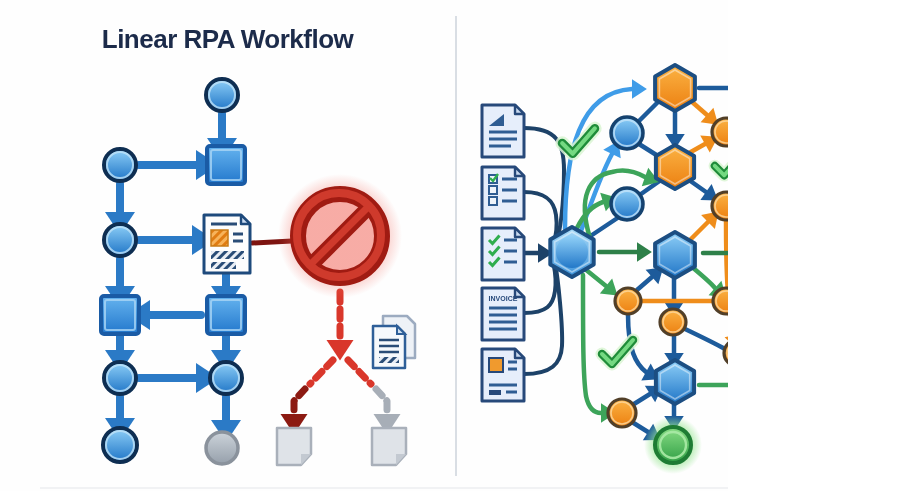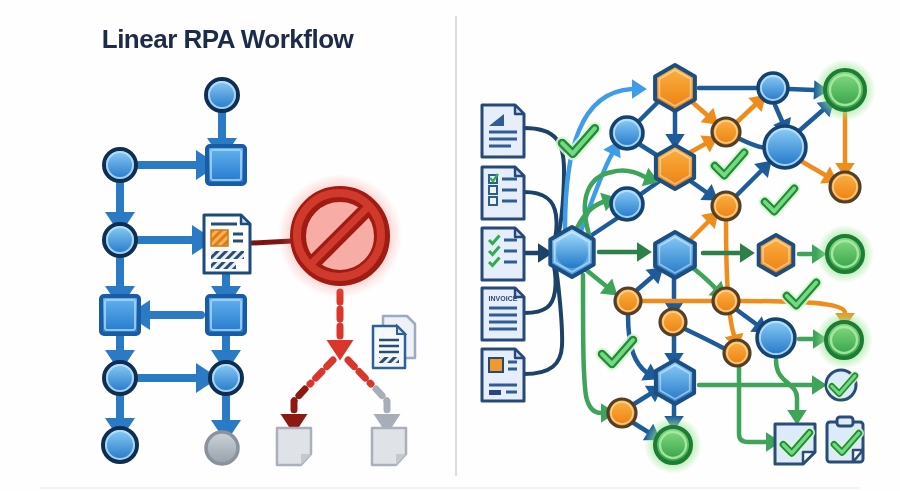--- a/index.html
+++ b/index.html
@@ -1,16 +1,16 @@
 <!DOCTYPE html>
 <html><head>
 <meta charset="utf-8">
 <style>
   html,body{margin:0;padding:0;background:#ffffff;}
-  .stage{position:relative;width:900px;height:491px;background:#fefefe;overflow:hidden;
+  .stage{position:relative;width:728px;height:491px;background:#fefefe;overflow:hidden;
          font-family:"Liberation Sans", sans-serif;}
   .title{position:absolute;top:24px;margin:0;font-size:26px;font-weight:700;
          letter-spacing:-0.5px;color:#1c2b4a;text-align:center;}
   #title-left{left:0;width:455px;}
   #title-right{left:455px;width:445px;}
   svg{position:absolute;left:0;top:0;}
 </style>
 </head>
 <body>
 

